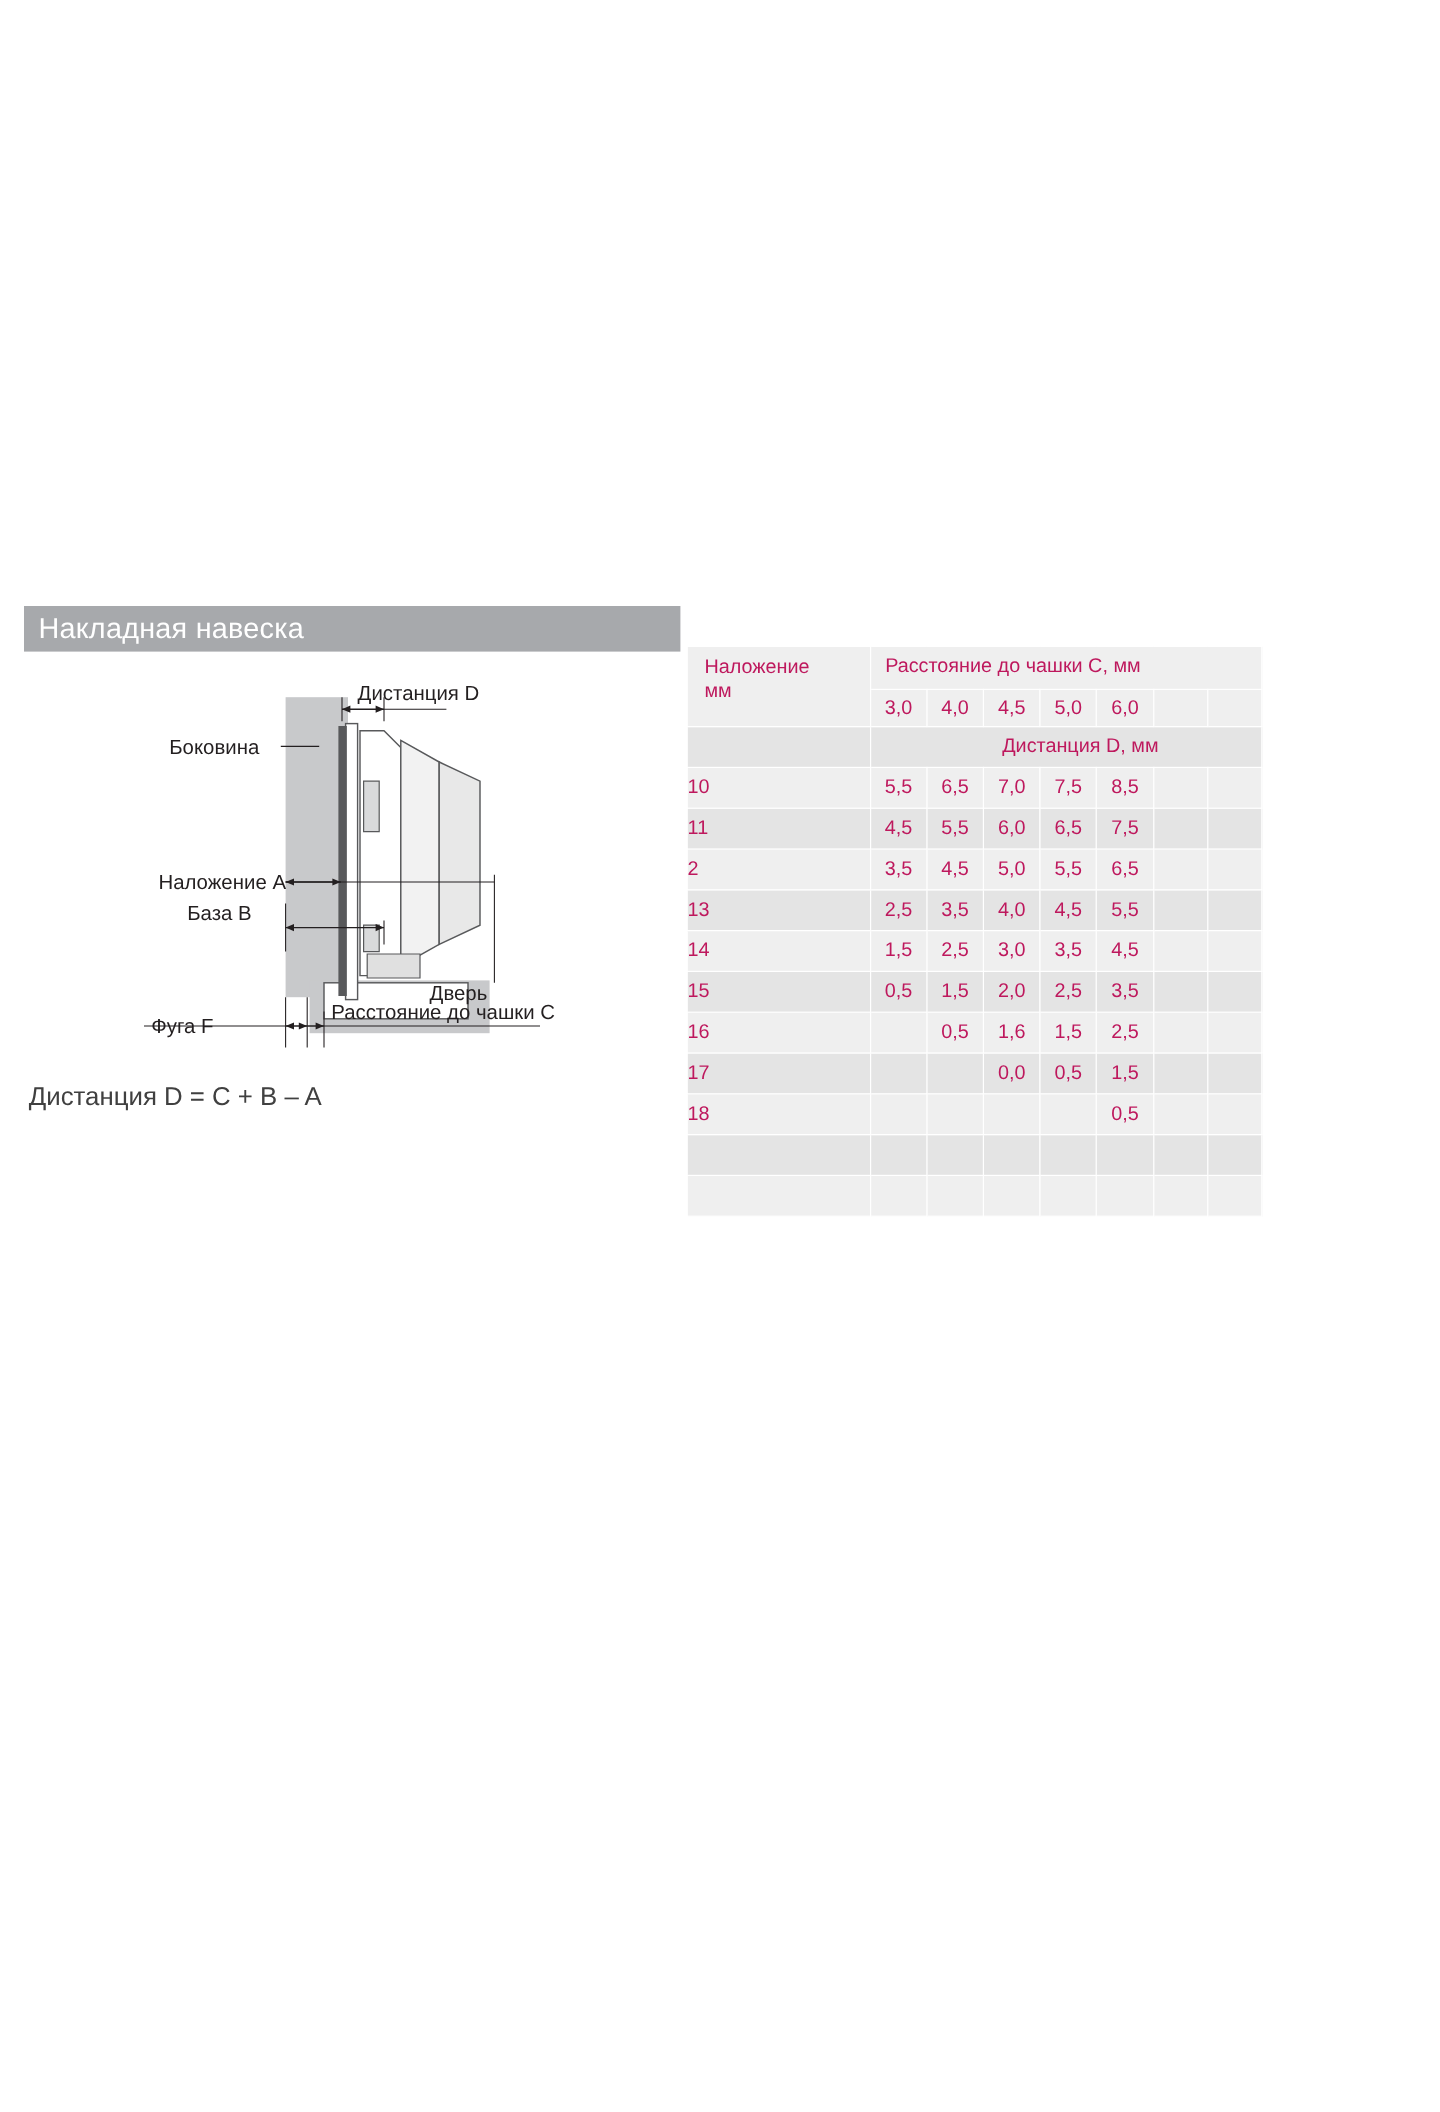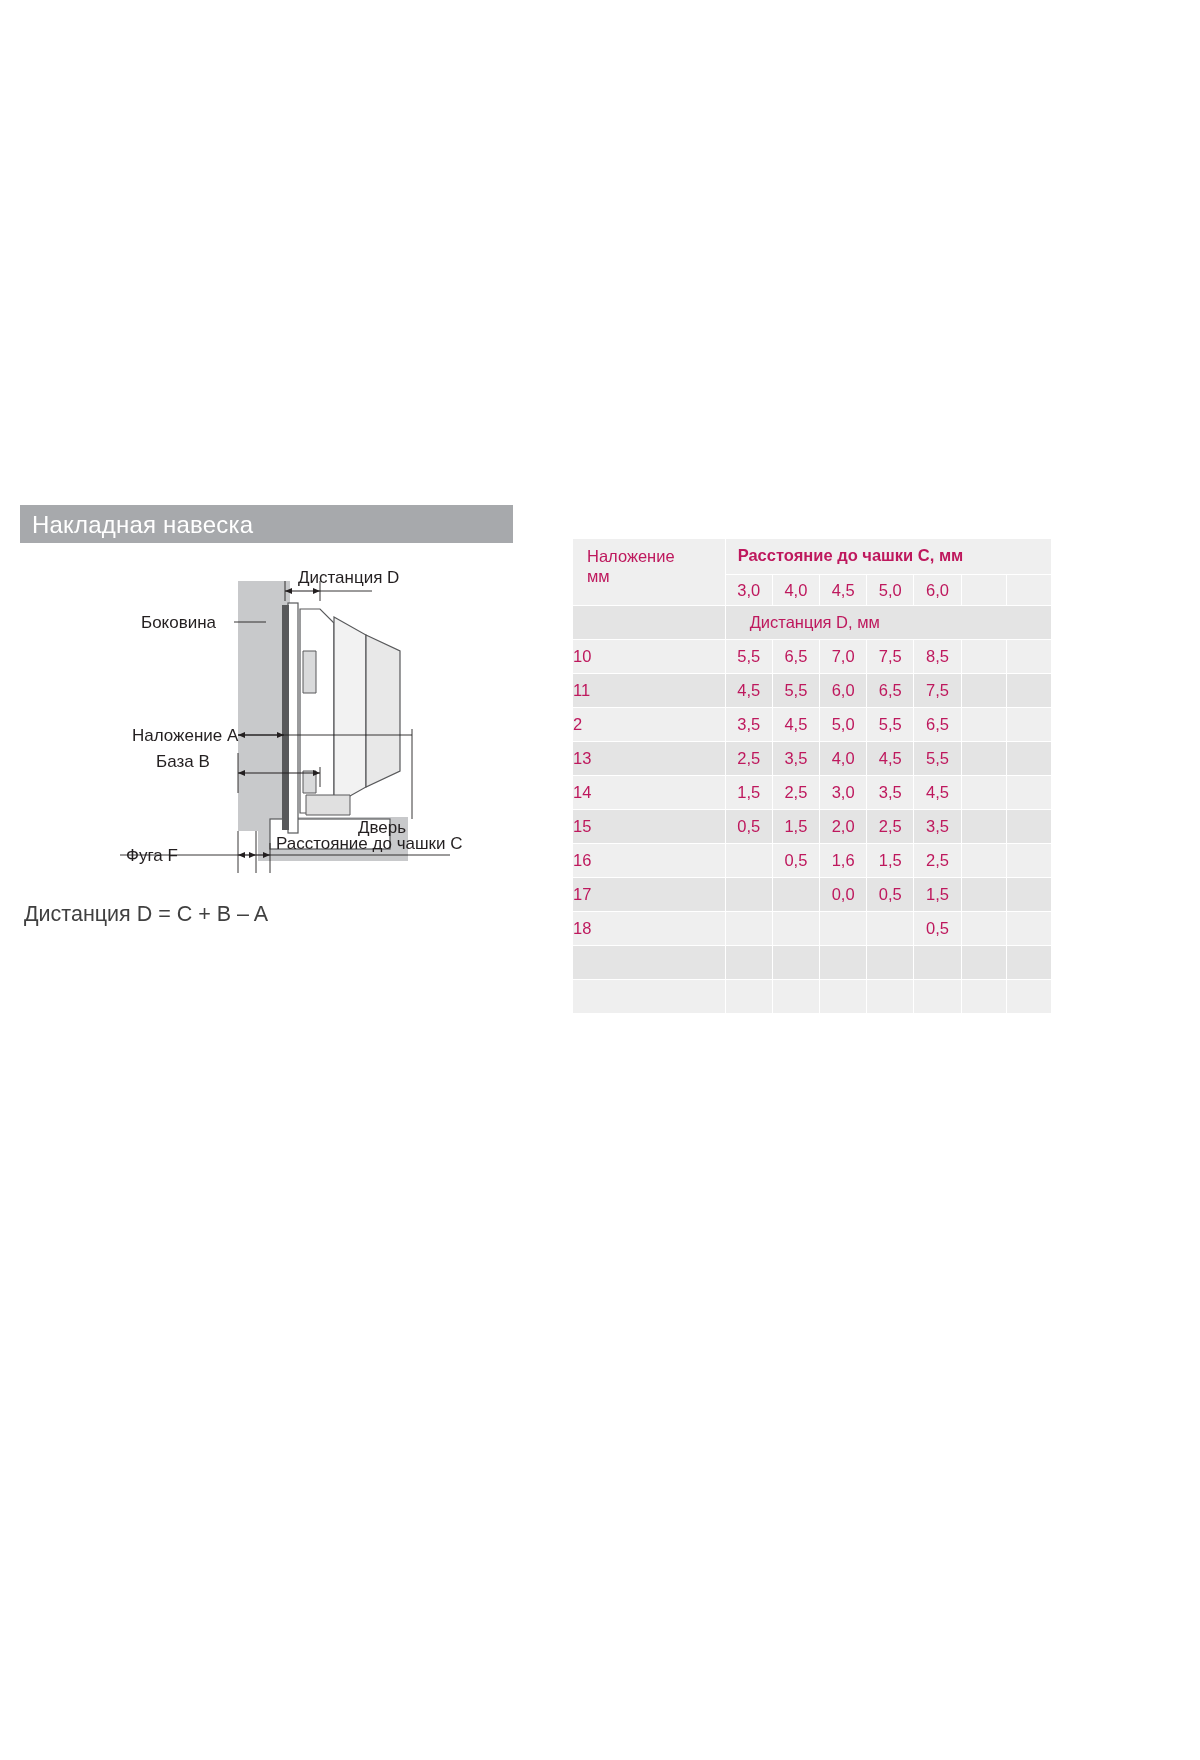--- a/index.html
+++ b/index.html
@@ -22,21 +22,21 @@
     left: 20px;
     top: 505px;
     width: 540px;
     height: 460px;
   }
 
   #title-bar {
     position: absolute;
     left: 0;
     top: 0;
-    width: 493px;
+    width: 547px;
     height: 38px;
     background: #a7a9ac;
   }
   #title-bar .title-text {
     position: absolute;
     left: 12px;
     top: 6px;
     font-size: 24px;
     color: #ffffff;
     letter-spacing: 0.2px;
@@ -97,27 +97,26 @@
     padding-top: 7px;
     line-height: 20px;
     height: 58px;
   }
   table.spec th.hdr-c {
     text-align: left;
     padding-left: 12px;
     vertical-align: top;
     padding-top: 7px;
     height: 28px;
-    font-weight: bold;
   }
   table.spec td.sub {
     height: 30px;
   }
   table.spec td.band {
-    text-align: left;
+    text-align: center;
     padding-left: 24px;
     height: 30px;
   }
   table.spec td.num {
     text-align: center;
   }
   table.spec td.rowhead {
     text-align: left;
   }
   col.c-over { width: 152px; }

